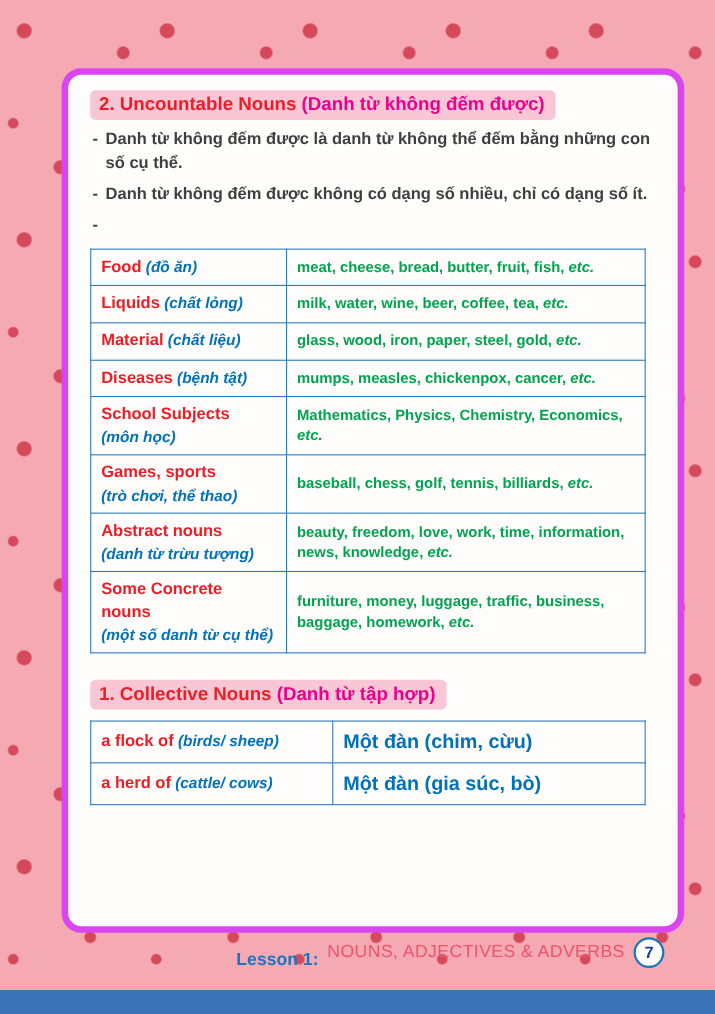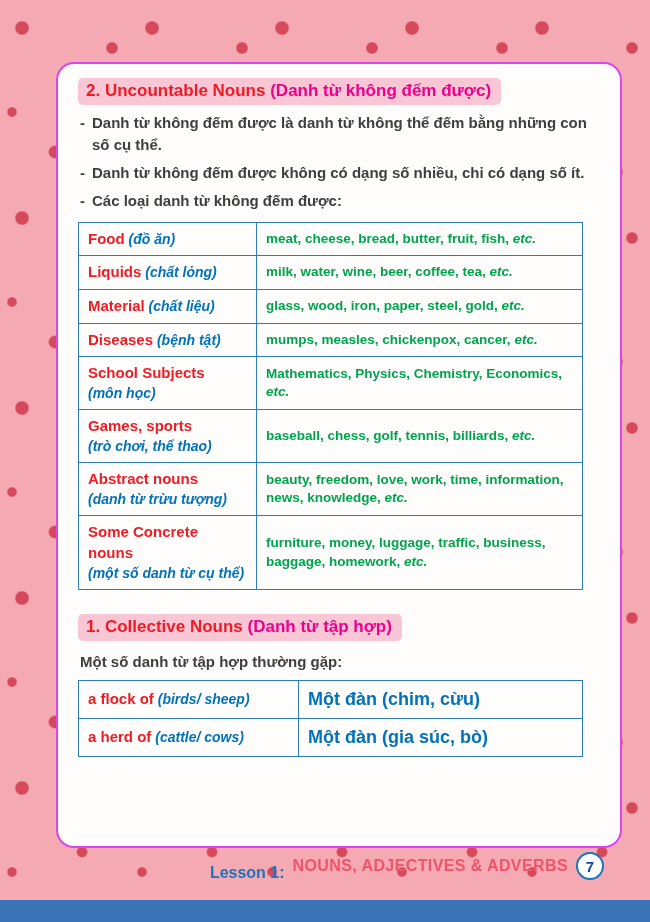--- a/index.html
+++ b/index.html
@@ -17,21 +17,21 @@
       radial-gradient(circle at 82px 92px,  #d5495a 4.5px, transparent 6px),
       radial-gradient(circle at 55px 152px, #d5495a 5.5px, transparent 7px),
       radial-gradient(circle at 112px 48px, #d5495a 5px,   transparent 6.5px),
       radial-gradient(circle at 12px 112px, #d5495a 4px,   transparent 5.5px),
       radial-gradient(circle at 96px 172px, #d5495a 6px,   transparent 7.5px);
     background-size:130px 190px;
   }
   .card {
     position:absolute; left:56px; top:62px; width:566px; height:786px;
     background:#fffdfb;
-    border:2px solid #d946ef;
+    border:6px solid #d946ef;
     border-radius:18px;
     padding:14px 20px 10px 20px;
   }
   .heading {
     display:inline-block;
     background:#f9c6d6;
     border-radius:5px;
     padding:3px 10px 4px 8px;
     font-size:17px; font-weight:bold;
     line-height:1.2;
@@ -65,21 +65,21 @@
   }
   table.t2 td.term { width:220px; }
   .term-en { color:#ee1c25; font-weight:bold; font-size:15px; }
   .term-vi { color:#0072bc; font-weight:bold; font-style:italic; font-size:14px; }
   td.meaning { color:#0072bc; font-weight:600; font-size:18px; }
   .footer {
     position:absolute; right:46px; bottom:40px;
     display:flex; align-items:center; gap:8px;
   }
   .lesson-label { color:#1b75bb; font-weight:bold; font-size:16px;margin-top:14px; }
-  .lesson-title { color:#f0536a; font-weight:bold; font-size:16px; letter-spacing:0.4px; }
+  .lesson-title { color:#f0536a; font-weight:normal; font-size:16px; letter-spacing:0.4px; }
   .page-circle {
     width:28px; height:28px; border-radius:50%;
     background:#ffffff; border:2px solid #1b75bb;
     color:#16419e; font-weight:bold; font-size:15px;
     display:flex; align-items:center; justify-content:center;
   }
   .bottom-bar {
     position:absolute; left:0; right:0; bottom:0; height:22px;
     background:#3a74b6;
   }
@@ -101,21 +101,20 @@
   <div class="bullet">
     <span class="dash">-</span>
     <span>Danh từ không đếm được là danh từ không thể đếm bằng những con số cụ thể.</span>
   </div>
   <div class="bullet">
     <span class="dash">-</span>
     <span>Danh từ không đếm được không có dạng số nhiều, chỉ có dạng số ít.</span>
   </div>
   <div class="bullet">
     <span class="dash">-</span>
-    <span>Các loại danh từ không đếm được:</span>
   </div>
 
   <table>
     <tbody>
       <tr>
         <td class="cat">
           <span class="cat-en">Food</span>
           <span class="cat-vi">(đồ ăn)</span>
         </td>
         <td class="ex">
@@ -196,21 +195,20 @@
     </tbody>
   </table>
 
   <div class="section3">
     <span class="heading">
       <span class="en">1. Collective Nouns</span>
       <span class="vi">(Danh từ tập hợp)</span>
     </span>
   </div>
 
-  <div class="intro">Một số danh từ tập hợp thường gặp:</div>
 
   <table class="t2">
     <tbody>
       <tr>
         <td class="term">
           <span class="term-en">a flock of</span>
           <span class="term-vi">(birds/ sheep)</span>
         </td>
         <td class="meaning">
           <span>Một đàn (chim, cừu)</span>

